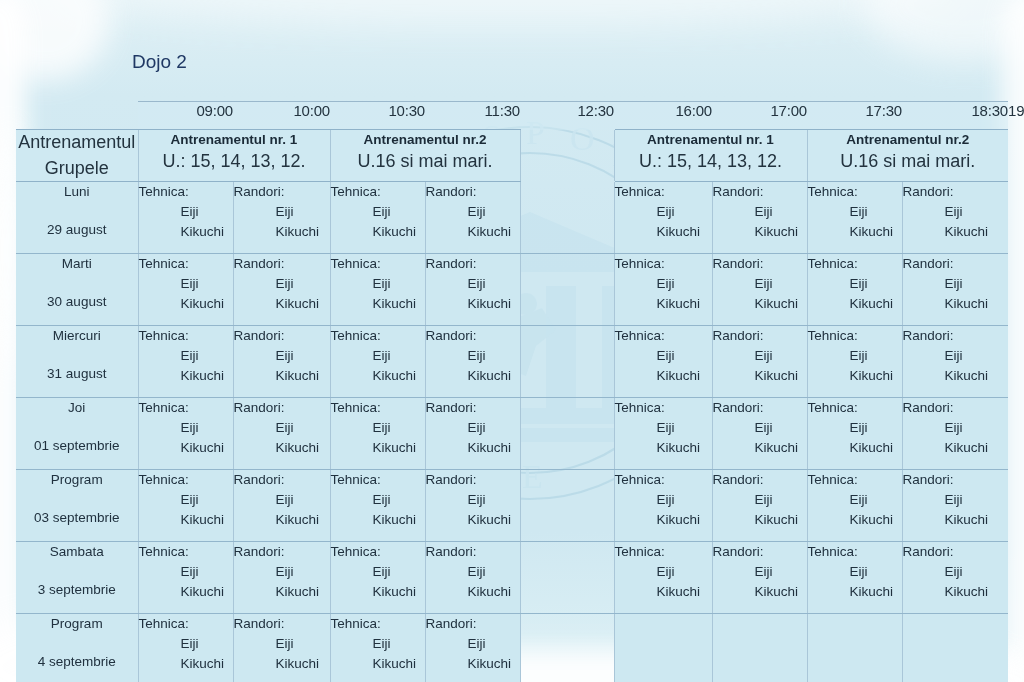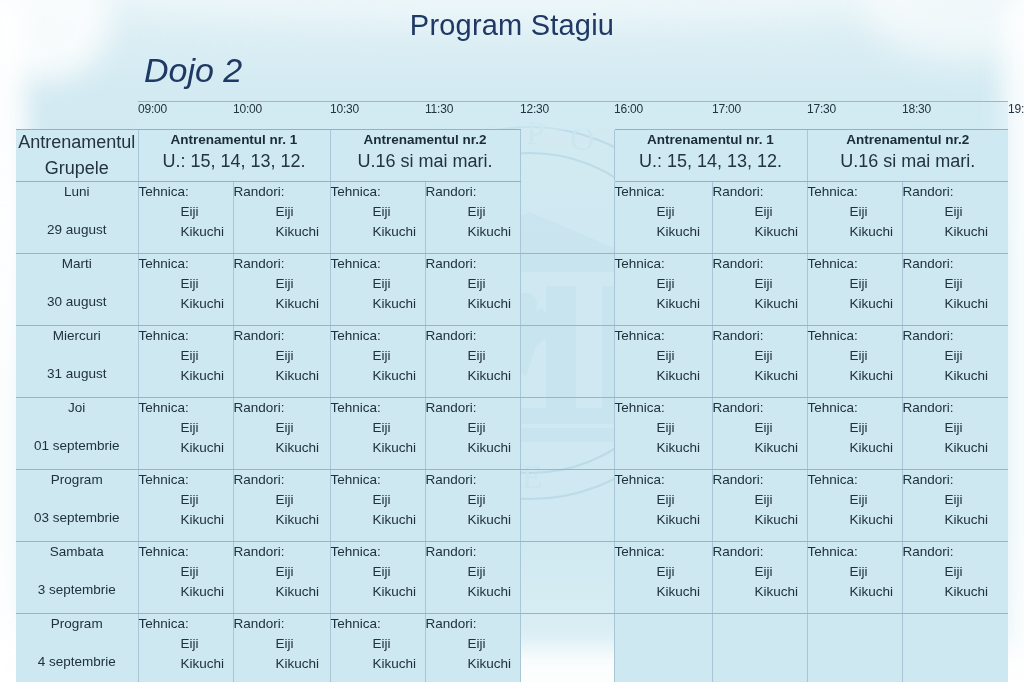--- a/index.html
+++ b/index.html
@@ -83,25 +83,24 @@
   #title-main {
     position: absolute;
     left: 0; right: 0; top: 9px;
     text-align: center;
     font-size: 29px;
     color: #1f3864;
     letter-spacing: .2px;
   }
   #title-sub {
     position: absolute;
-    left: 144px;
+    left: 132px;
     top: 51px;
-    font-size: 34px;
+    font-size: 19px;
     color: #1f3864;
-    font-style: italic;
   }
 
   
   #schedule {
     position: absolute;
     left: 16px;
     top: 101px;
     width: 992px;
     border-collapse: collapse;
     table-layout: fixed;
@@ -112,22 +111,22 @@
     padding: 0;
     vertical-align: top;
     font-weight: normal;
   }
 
   
   tr.time-row td {
     height: 27px;
     border-top: 1px solid #9ab8cc;
     background: rgba(211,235,243,.45);
-    text-align: left;
-    font-size: 12px;
+    text-align: right;
+    font-size: 15px;
     font-weight: bold;
     color: #23333f;
     padding-top: 4px;
     letter-spacing: -0.2px;
   }
   tr.time-row td.corner {
     border-top: 1px solid transparent;
     background: transparent;
   }
 
@@ -230,21 +229,20 @@
       <text x="54" y="120">C</text>
       <text x="36" y="166">L</text>
       <text x="26" y="212">U</text>
       <text x="34" y="258">B</text>
       <text x="104" y="352">T</text>
       <text x="146" y="372">H</text>
       <text x="192" y="380">E</text>
     </g>
   </svg>
 
-  <div id="title-main">Program Stagiu</div>
   <div id="title-sub">Dojo 2</div>
 
   <table id="schedule">
     <colgroup>
       <col style="width:122px">
       <col style="width:95px">
         <col style="width:97px">
       <col style="width:95px">
         <col style="width:95px">
       <col style="width:94px">

